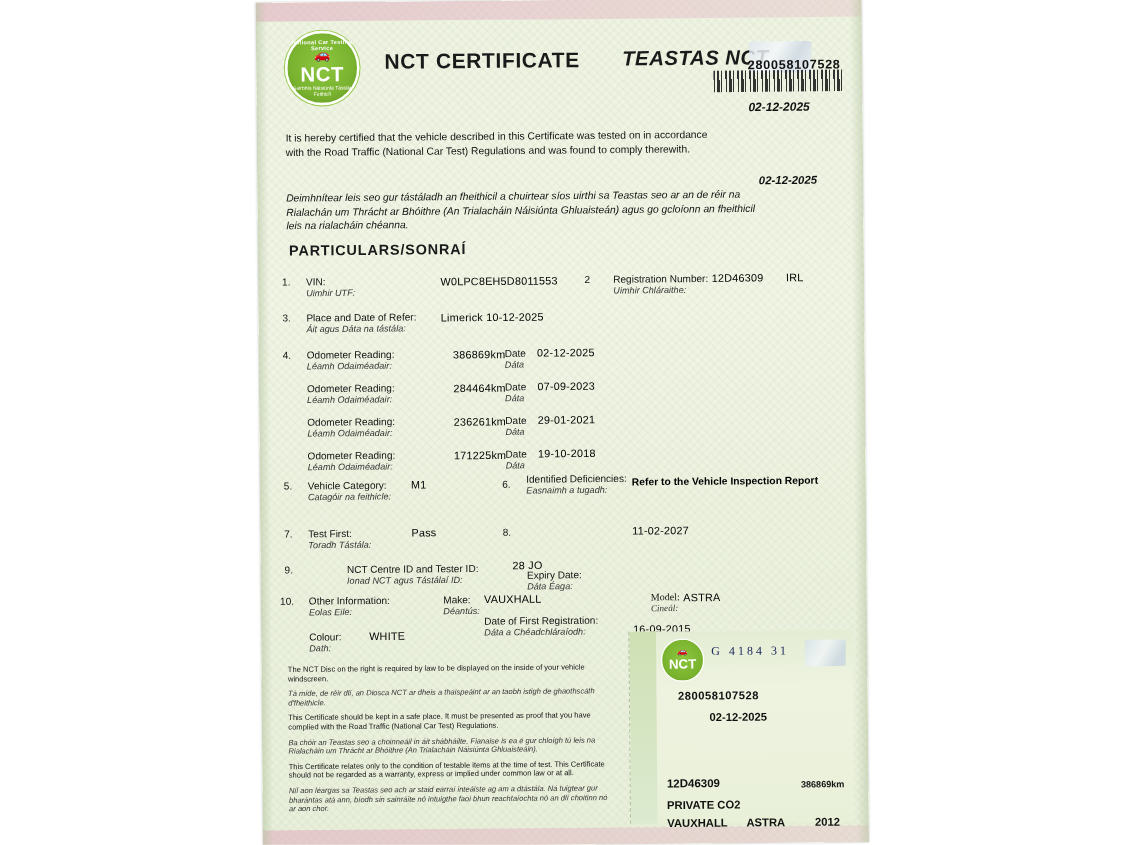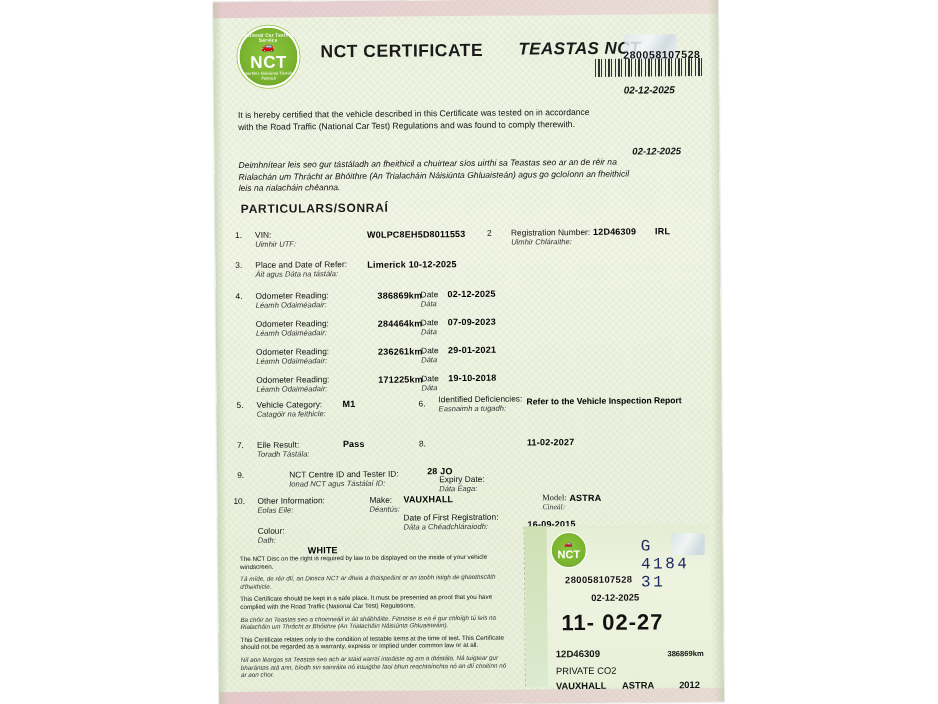--- a/index.html
+++ b/index.html
@@ -196,21 +196,21 @@
     font-weight: bold;
     letter-spacing: 0.7px;
     color: #1a1a1a;
   }
 
   
   .row { position: absolute; font-size: 8.4px; color: #111; }
   .num { position: absolute; font-size: 8.4px; color: #111; }
   .lbl-en { font-size: 8.4px; color: #111; }
   .lbl-ga { font-size: 7.6px; font-style: italic; color: #333; }
-  .val { font-size: 9px; font-weight: bold; color: #000; letter-spacing: 0.2px; text-align: right; }
+  .val { font-size: 9px; font-weight: normal; color: #000; letter-spacing: 0.2px; text-align: right; }
   .val-sm { font-size: 8.6px; font-weight: bold; color: #000; }
 
   
   .disc {
     position: absolute;
     left: 306px;
     top: 527px;
     width: 186px;
     height: 160px;
     background: linear-gradient(180deg, #e4edd4 0%, #eef3e0 30%, #e9f0d8 100%);
@@ -233,25 +233,24 @@
     border: 1px solid #fff;
     color: #fff;
     text-align: center;
   }
   .disc-logo .car { position:absolute; top: 7px; left:0; right:0; font-size: 7px; line-height: 7px; }
   .disc-logo .word { position:absolute; top: 15px; left:0; right:0; font-size: 11px; font-weight: bold; line-height: 12px; }
   .disc-serial {
     position: absolute;
     left: 68px;
     top: 12px;
-    font-size: 16px;
+    font-size: 10px;
     letter-spacing: 2.5px;
     color: #1e2a60;
-    font-family: Liberation Mono, monospace;
-    margin-left: 48px;
+    font-family: Liberation Serif, serif;
   }
   .disc-holo {
     position: absolute;
     right: 6px;
     top: 8px;
     width: 34px;
     height: 22px;
     background: linear-gradient(120deg,#d6e2ea,#f2f6f9 45%,#c8d6e2 80%);
     opacity: 0.8;
     border-radius: 2px;
@@ -296,21 +295,21 @@
     top: 124px;
     font-size: 7.6px;
     font-weight: bold;
     color: #111;
   }
   .disc-fuel {
     position: absolute;
     left: 30px;
     top: 139px;
     font-size: 9.4px;
-    font-weight: normal;
+    font-weight: bold;
     color: #111;
   }
   .disc-make {
     position: absolute;
     left: 30px;
     top: 154px;
     font-size: 9.4px;
     font-weight: bold;
     color: #111;
   }
@@ -477,21 +476,21 @@
     <div class="row" style="left:222px; top:394px; width:90px;">
       <div class="lbl-en">Identified Deficiencies:</div>
       <div class="lbl-ga">Easnaimh a tugadh:</div>
     </div>
     <div class="row val-sm" style="left:310px; top:397px;">Refer to the Vehicle Inspection Report</div>
 
     <div class="row" style="left:20px; top:438px;">
       <span class="num" style="position:static;">7.</span>
     </div>
     <div class="row" style="left:40px; top:438px;">
-      <div class="lbl-en">Eile Result:</div>
+      <div class="lbl-en">Test First:</div>
       <div class="lbl-ga">Toradh Tástála:</div>
     </div>
     <div class="row val" style="left:126px; top:438px;">Pass</div>
 
     <div class="row" style="left:202px; top:438px;">
       <span class="num" style="position:static;">8.</span>
     </div>
     <div class="row" style="left:222px; top:438px;margin-top:36px;">
       <div class="lbl-en">Expiry Date:</div>
       <div class="lbl-ga">Dáta Éaga:</div>
@@ -528,42 +527,41 @@
     <div class="row" style="left:186px; top:512px;">
       <div class="lbl-en">Date of First Registration:</div>
       <div class="lbl-ga">Dáta a Chéadchláraíodh:</div>
     </div>
     <div class="row val" style="left:310px; top:520px;">16-09-2015</div>
 
     <div class="row" style="left:40px; top:524px;">
       <div class="lbl-en">Colour:</div>
       <div class="lbl-ga">Dath:</div>
     </div>
-    <div class="row val" style="left:90px; top:544px;">WHITE</div>
+    <div class="row val" style="left:90px; top:524px;">WHITE</div>
 
     <div class="fineprint">
       <div class="fp-p">The NCT Disc on the right is required by law to be displayed on the inside of your vehicle windscreen.</div>
       <div class="fp-p ga">Tá míde, de réir dlí, an Diosca NCT ar dheis a thaispeáint ar an taobh istigh de ghaothscáth d'fheithicle.</div>
       <div class="fp-p">This Certificate should be kept in a safe place. It must be presented as proof that you have complied with the Road Traffic (National Car Test) Regulations.</div>
       <div class="fp-p ga">Ba chóir an Teastas seo a choinneáil in áit shábháilte. Fianaise is ea é gur chloígh tú leis na Rialacháin um Thrácht ar Bhóithre (An Trialacháin Náisiúnta Ghluaisteáin).</div>
       <div class="fp-p">This Certificate relates only to the condition of testable items at the time of test. This Certificate should not be regarded as a warranty, express or implied under common law or at all.</div>
       <div class="fp-p ga">Níl aon léargas sa Teastas seo ach ar staid earraí inteáiste ag am a dtástála. Ná tuigtear gur bharántas atá ann, bíodh sin sainráite nó intuigthe faoi bhun reachtaíochta nó an dlí choitinn nó ar aon chor.</div>
     </div>
 
     <div class="disc">
       <div class="disc-left-strip"></div>
       <div class="disc-logo">
         <div class="car">🚗</div>
         <div class="word">NCT</div>
       </div>
       <div class="disc-serial">G  4184 31</div>
       <div class="disc-holo"></div>
       <div class="disc-cert">280058107528</div>
       <div class="disc-date">02-12-2025</div>
-      <div class="disc-expiry">11- 02-27</div>
       <div class="disc-reg">12D46309</div>
       <div class="disc-odo">386869km</div>
       <div class="disc-fuel">PRIVATE CO2</div>
       <div class="disc-make">VAUXHALL</div>
       <div class="disc-model">ASTRA</div>
       <div class="disc-year">2012</div>
     </div>
 
   </div>
 </div>

